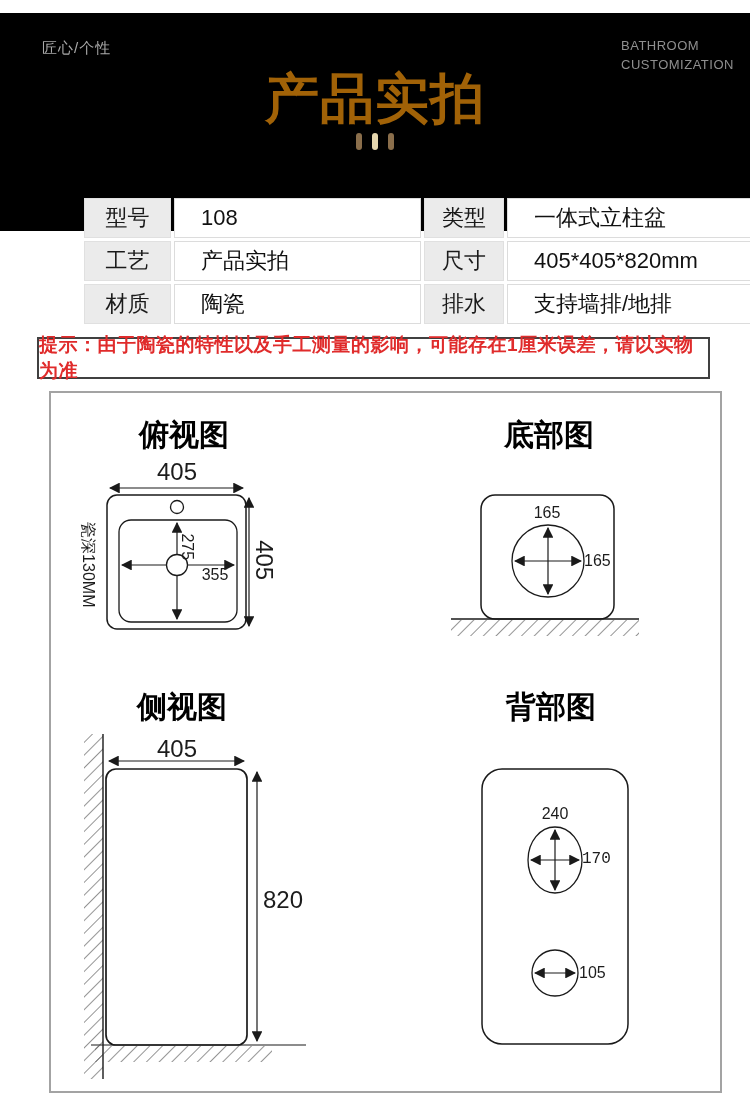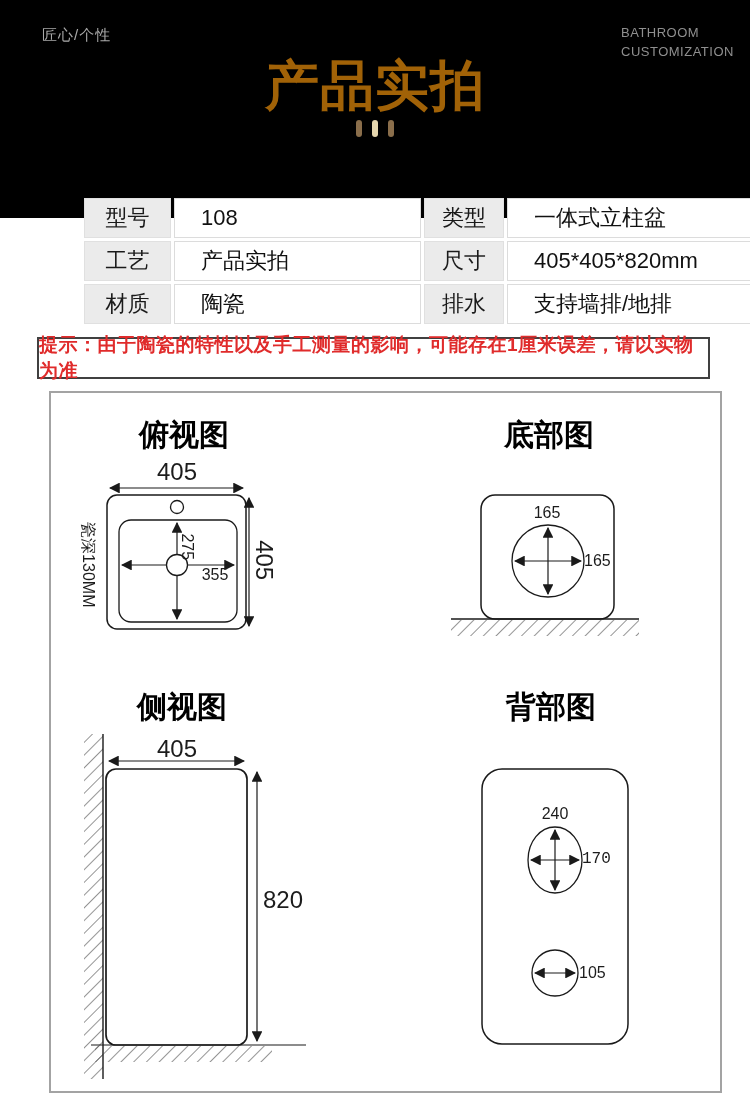--- a/index.html
+++ b/index.html
@@ -4,21 +4,21 @@
 <style>
   html,body{margin:0;padding:0;}
   body{
     width:750px;height:1113px;position:relative;background:#ffffff;
     font-family:"Liberation Sans","DejaVu Sans",sans-serif;color:#111;
     overflow:hidden;
   }
   .page{position:absolute;inset:0;}
 
   
-  .hero{position:absolute;left:0;top:0;width:750px;height:218px;background:#000;}
+  .hero{position:absolute;left:0;top:13px;width:750px;height:218px;background:#000;}
   .brand-left{position:absolute;left:42px;top:26px;font-size:15px;color:#a9a9a9;letter-spacing:1px;}
   .brand-right{position:absolute;left:621px;top:24px;font-size:13px;color:#8f8f8f;line-height:1.45;letter-spacing:.5px;}
   .hero-title{position:absolute;left:0;top:50px;width:750px;text-align:center;
     font-size:54px;font-weight:bold;color:#a16207;letter-spacing:1px;}
   .hero-dots{position:absolute;left:0;top:120px;width:750px;display:flex;justify-content:center;gap:10px;}
   .dot{width:6px;height:17px;border-radius:3px;}
   .dot-outer{background:#8a6e4b;}
   .dot-inner{background:#e6d6ae;}
 
   

